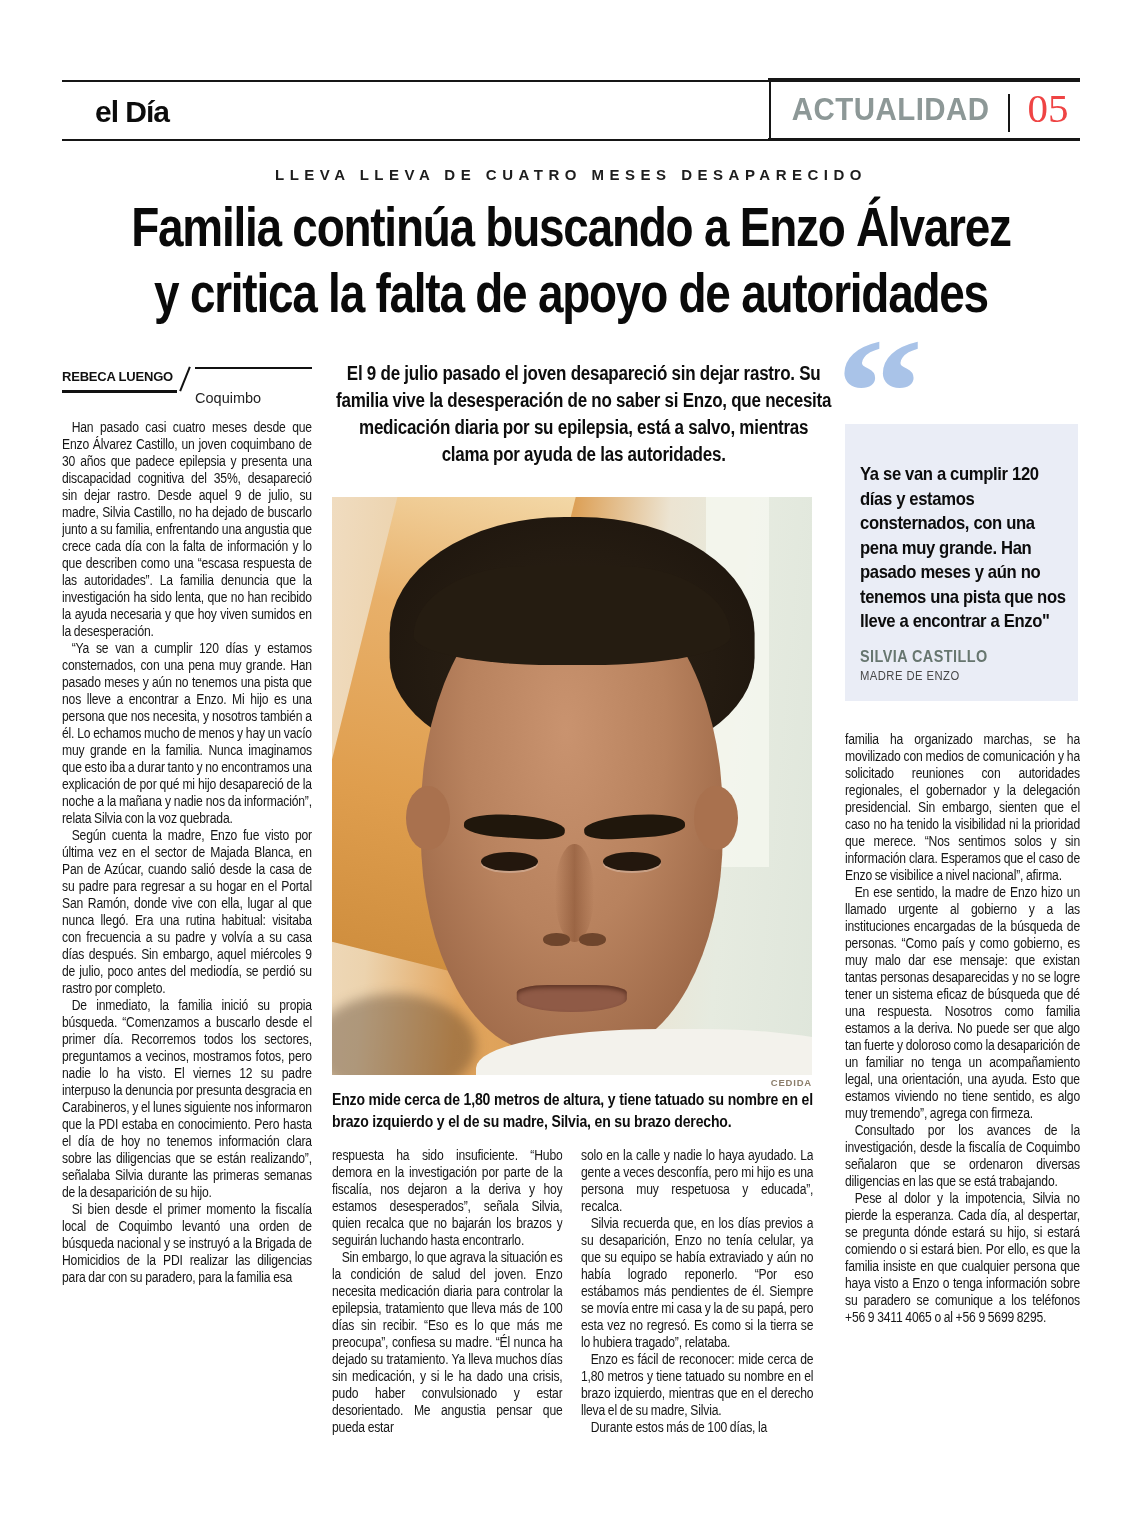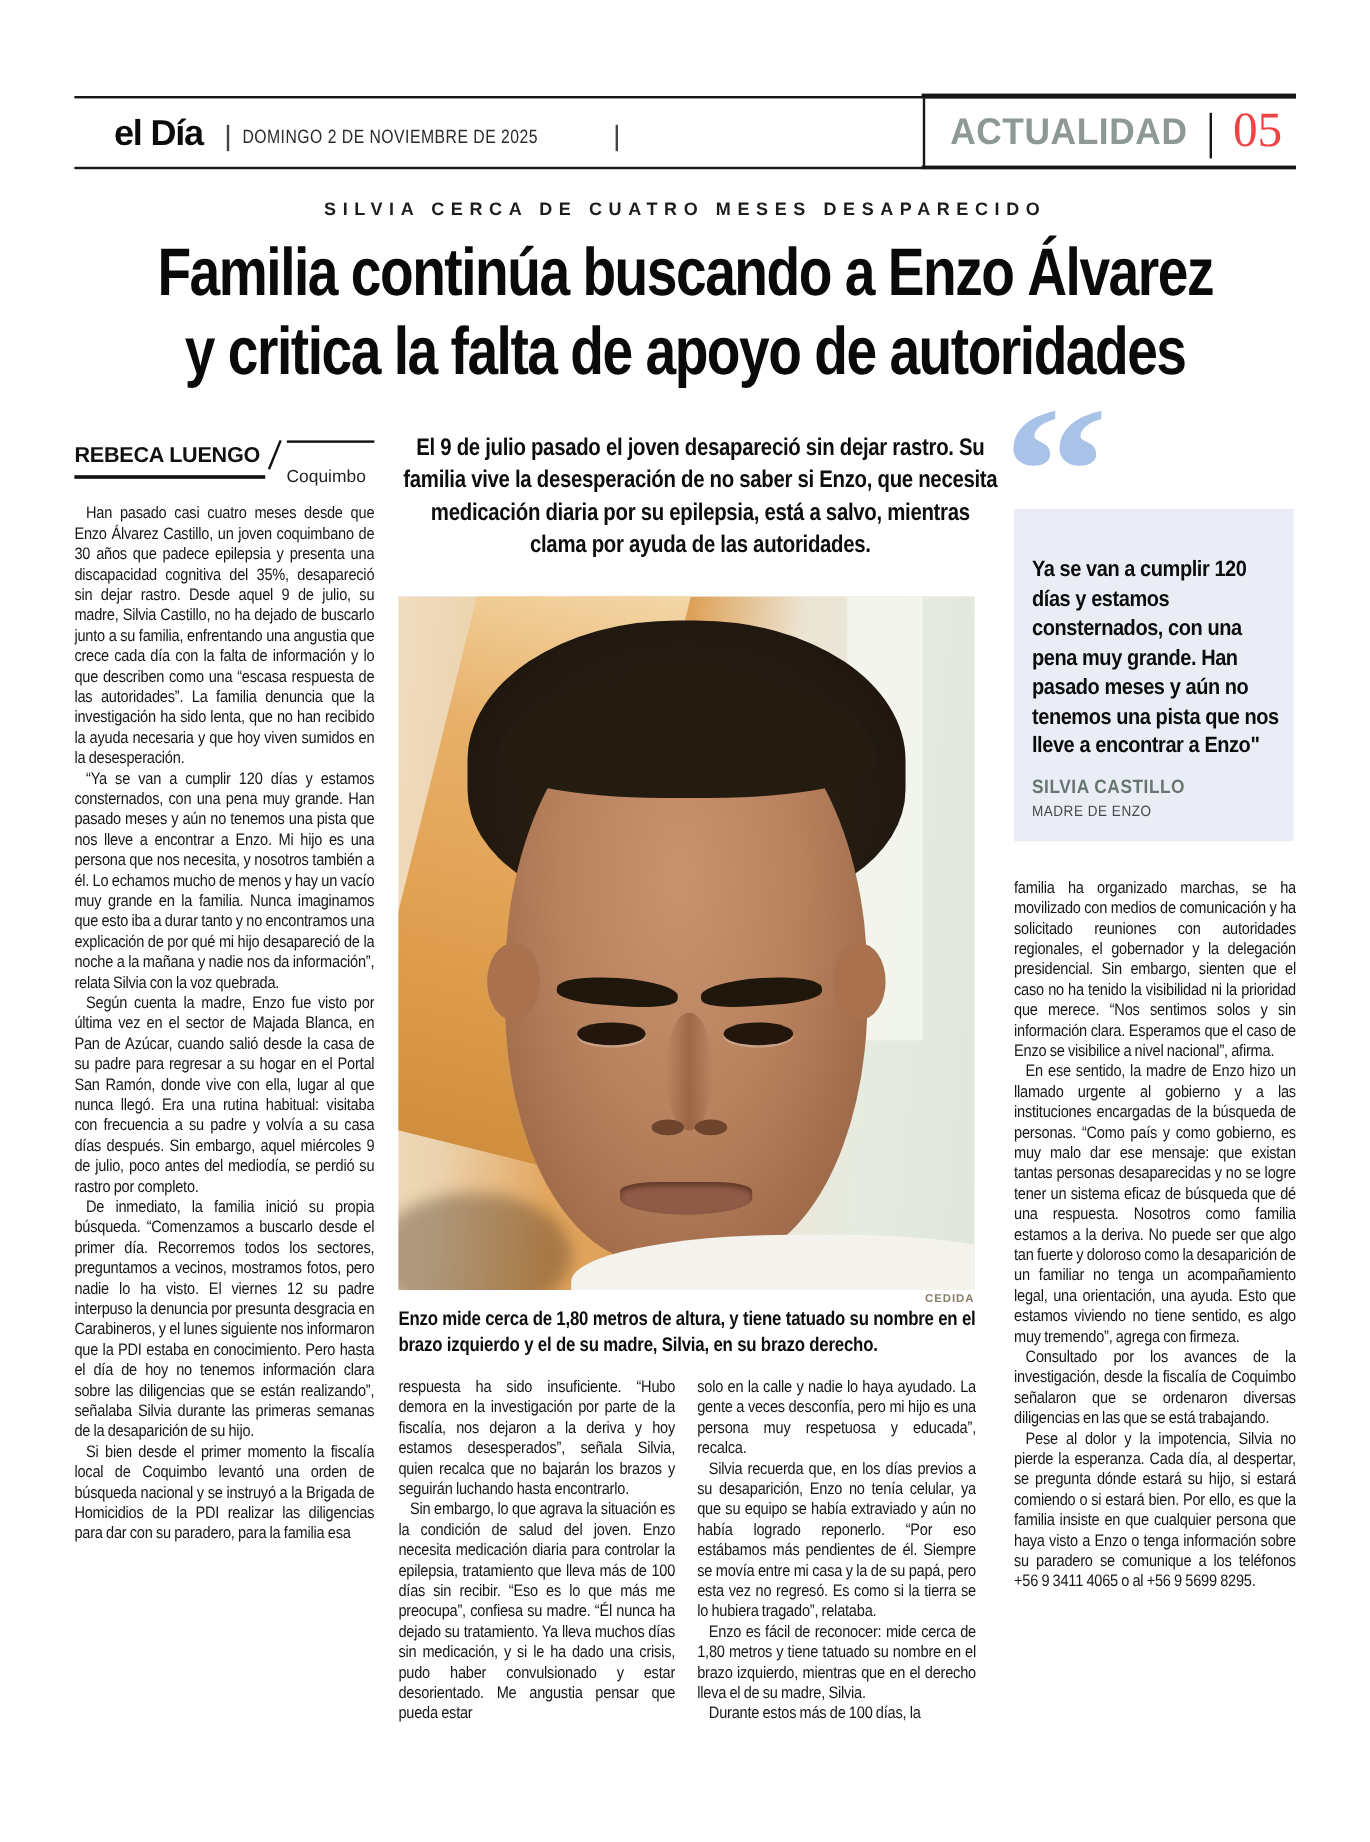--- a/index.html
+++ b/index.html
@@ -18,21 +18,21 @@
   .hdr-vrule{position:absolute;left:769px;top:82px;width:2px;height:58px;background:#161616;}
   .hdr-vrule2{position:absolute;left:1008px;top:94px;width:2px;height:38px;background:#161616;}
   
   .kicker{position:absolute;left:0;top:166px;width:1142px;text-align:center;font-size:15px;font-weight:600;
         letter-spacing:5.5px;color:#1d1d1d;}
   .headline{position:absolute;left:0;top:194px;width:1142px;text-align:center;font-weight:800;
         font-size:56px;line-height:66px;letter-spacing:-1.5px;color:#0a0a0a;
         transform:scaleX(0.82);transform-origin:center top;}
   
   .byline{position:absolute;left:62px;top:366px;width:250px;display:flex;align-items:flex-start;}
-  .byline-name{font-size:18px;font-weight:700;letter-spacing:-0.2px;border-bottom:3px solid #111;padding:3px 4px 6px 0;}
+  .byline-name{font-size:13px;font-weight:700;letter-spacing:-0.2px;border-bottom:3px solid #111;padding:3px 4px 6px 0;}
   .byline-slash{width:2px;height:26px;background:#111;transform:rotate(22deg);margin:0 9px 0 7px;}
   .byline-loc{flex:1;font-size:14.5px;color:#222;border-top:2px solid #111;padding-top:21px;margin-top:1px;}
   
   .lead{position:absolute;left:335px;top:360px;width:585px;transform:scaleX(0.85);transform-origin:left top;
         font-size:20px;font-weight:700;line-height:27px;letter-spacing:-0.3px;text-align:center;color:#0d0d0d;}
   
   .photo{position:absolute;left:332px;top:497px;width:480px;height:578px;overflow:hidden;background:#e9e6da;}
   .ph-bg{position:absolute;inset:0;background:linear-gradient(95deg,#f0dcc0 0%,#ecd3ae 14%,#e2a55e 32%,#dda158 46%,#ece4d2 64%,#e6ebe0 80%,#dfe6db 100%);}
   .ph-door{position:absolute;left:4%;top:-12%;width:36%;height:92%;transform:rotate(14deg);
         background:linear-gradient(180deg,#f6e3b8 0%,#e8b06a 35%,#df9e4e 70%,#d08f3f 100%);border-radius:6px;}
@@ -85,29 +85,24 @@
 <div class="page">
 
   <div class="rule" style="left:62px;top:80px;width:1018px;height:2px;"></div>
   <div class="rule" style="left:768px;top:78px;width:312px;height:4px;"></div>
   <div class="rule" style="left:62px;top:139px;width:1018px;height:2px;"></div>
   <div class="rule" style="left:768px;top:138px;width:312px;height:3px;"></div>
   <div class="hdr-vrule"></div>
   <div class="hdr-vrule2"></div>
 
   <div class="logo">el Día</div>
-  <div class="date-wrap">
-    <div class="vbar"></div>
-    <div class="date-txt">DOMINGO 2 DE NOVIEMBRE DE 2025</div>
-    <div class="vbar"></div>
-  </div>
   <div class="section-name">ACTUALIDAD</div>
   <div class="page-num">05</div>
 
-  <div class="kicker">SILVIA CERCA DE CUATRO MESES DESAPARECIDO</div>
+  <div class="kicker">LLEVA LLEVA DE CUATRO MESES DESAPARECIDO</div>
   <h1 class="headline" style="margin:0;">
     <div>Familia continúa buscando a Enzo Álvarez</div>
     <div>y critica la falta de apoyo de autoridades</div>
   </h1>
 
   <div class="byline">
     <div class="byline-name">REBECA LUENGO</div>
     <div class="byline-slash"></div>
     <div class="byline-loc">Coquimbo</div>
   </div>

